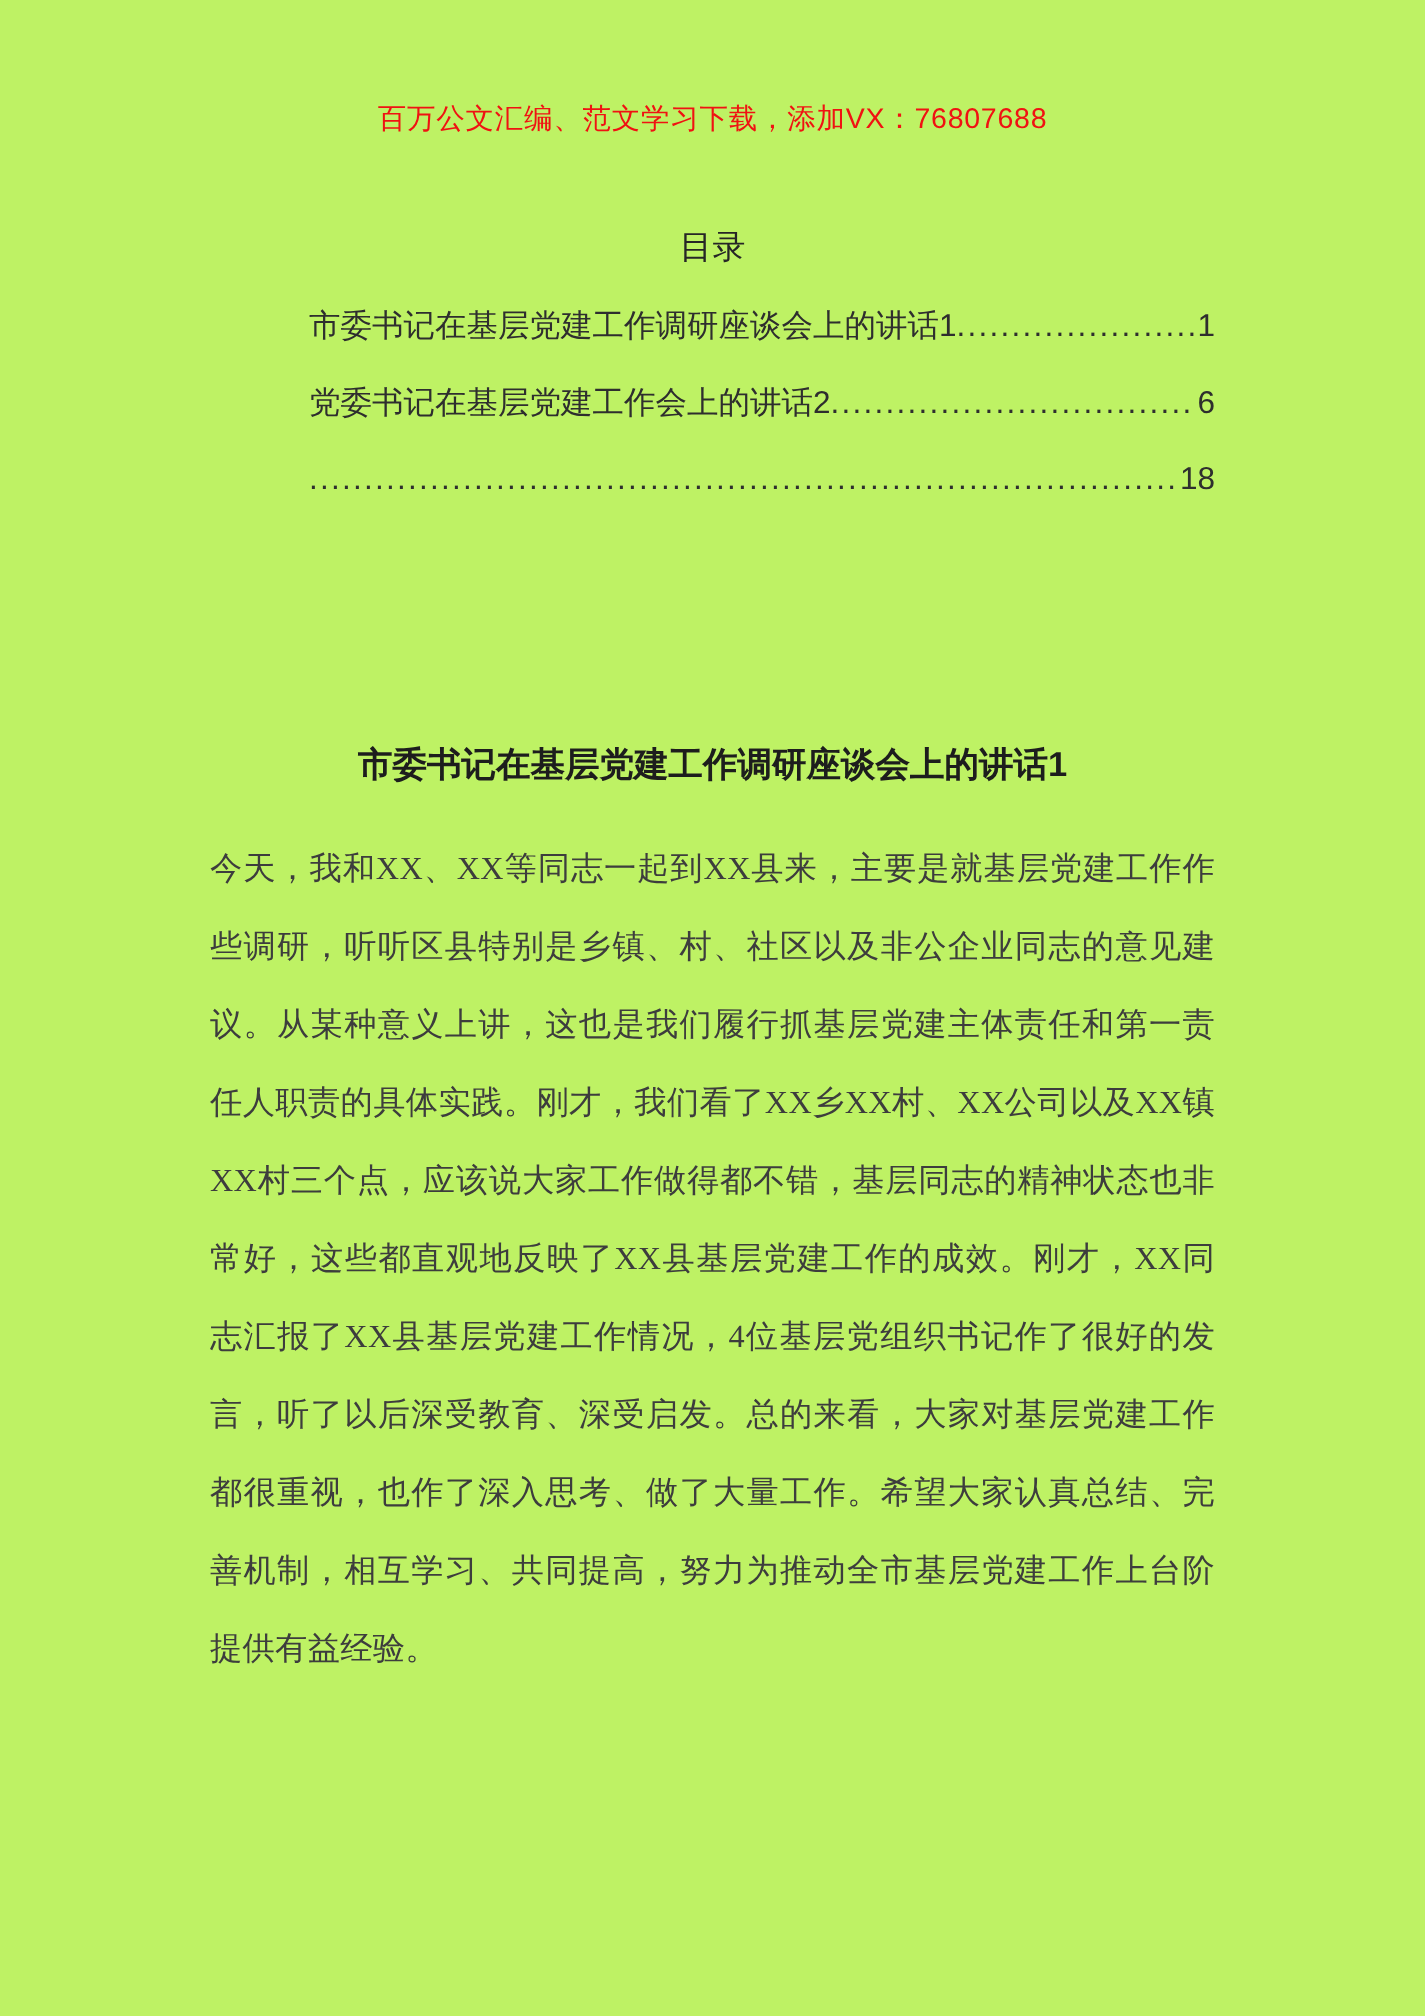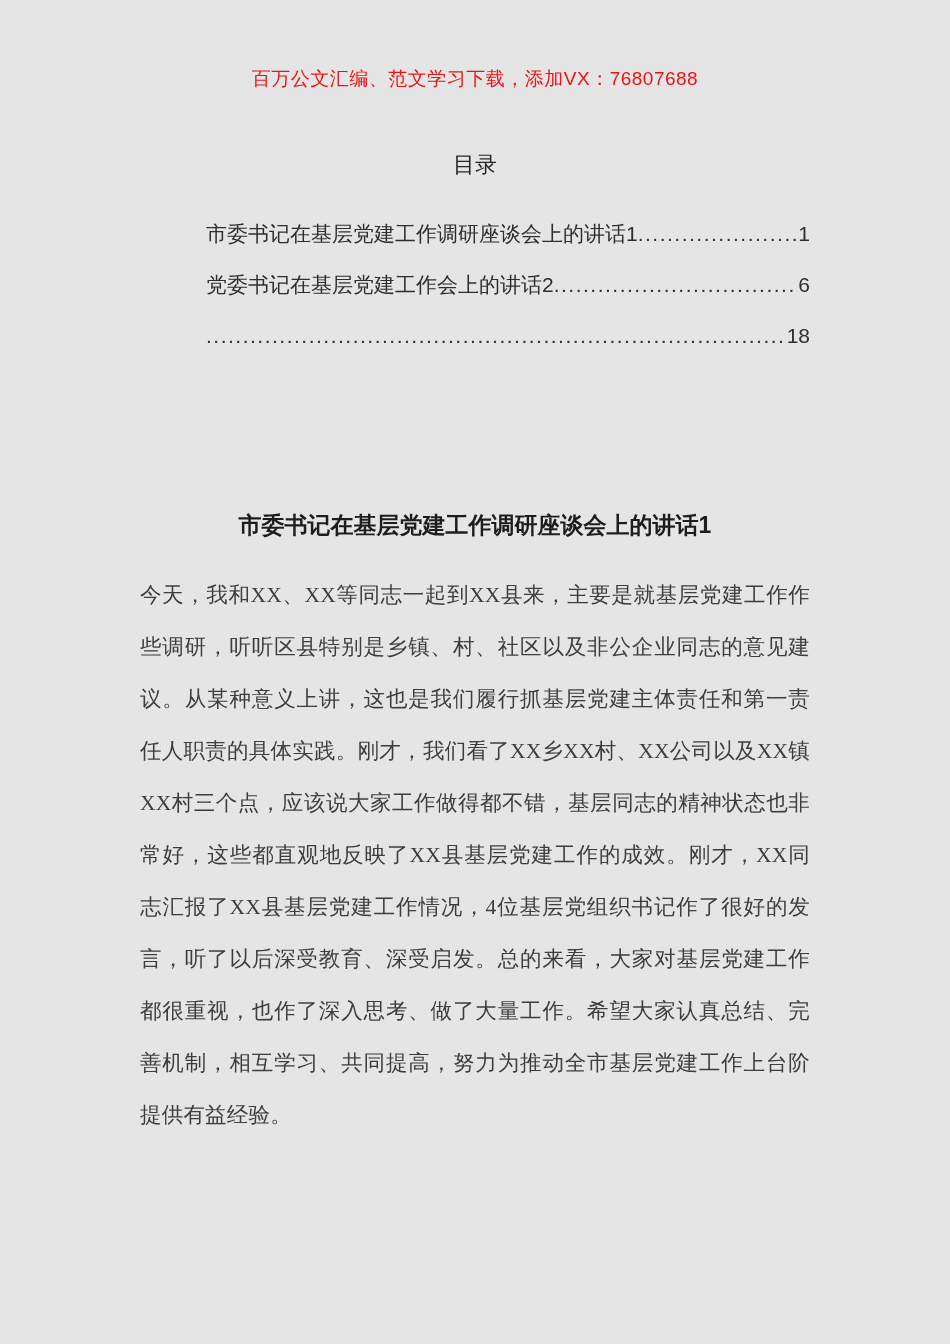--- a/index.html
+++ b/index.html
@@ -4,36 +4,36 @@
 <style>
   * { margin: 0; padding: 0; box-sizing: border-box; }
   html, body {
     background: #ffffff;
     font-family: "Liberation Sans", "DejaVu Sans", sans-serif;
   }
   .page {
     width: 950px;
     height: 1344px;
     margin: 0 auto;
-    background: #e5e5e5;
+    background: #bef264;
     padding: 66px 140px 40px 140px;
     overflow: hidden;
   }
   .notice {
     text-align: center;
     font-size: 19px;
     letter-spacing: 0.5px;
     color: var(--notice-red, #f01212);
     margin-bottom: 58px;
   }
   .toc-title {
     text-align: center;
     font-size: 22px;
     color: #262626;
-    margin-bottom: 28px;
+    margin-bottom: 12px;
     font-weight: 500;
   }
   .toc {
     padding-left: 66px;
   }
   .toc-row {
     display: flex;
     align-items: baseline;
     font-size: 21px;
     color: #2e2e2e;

